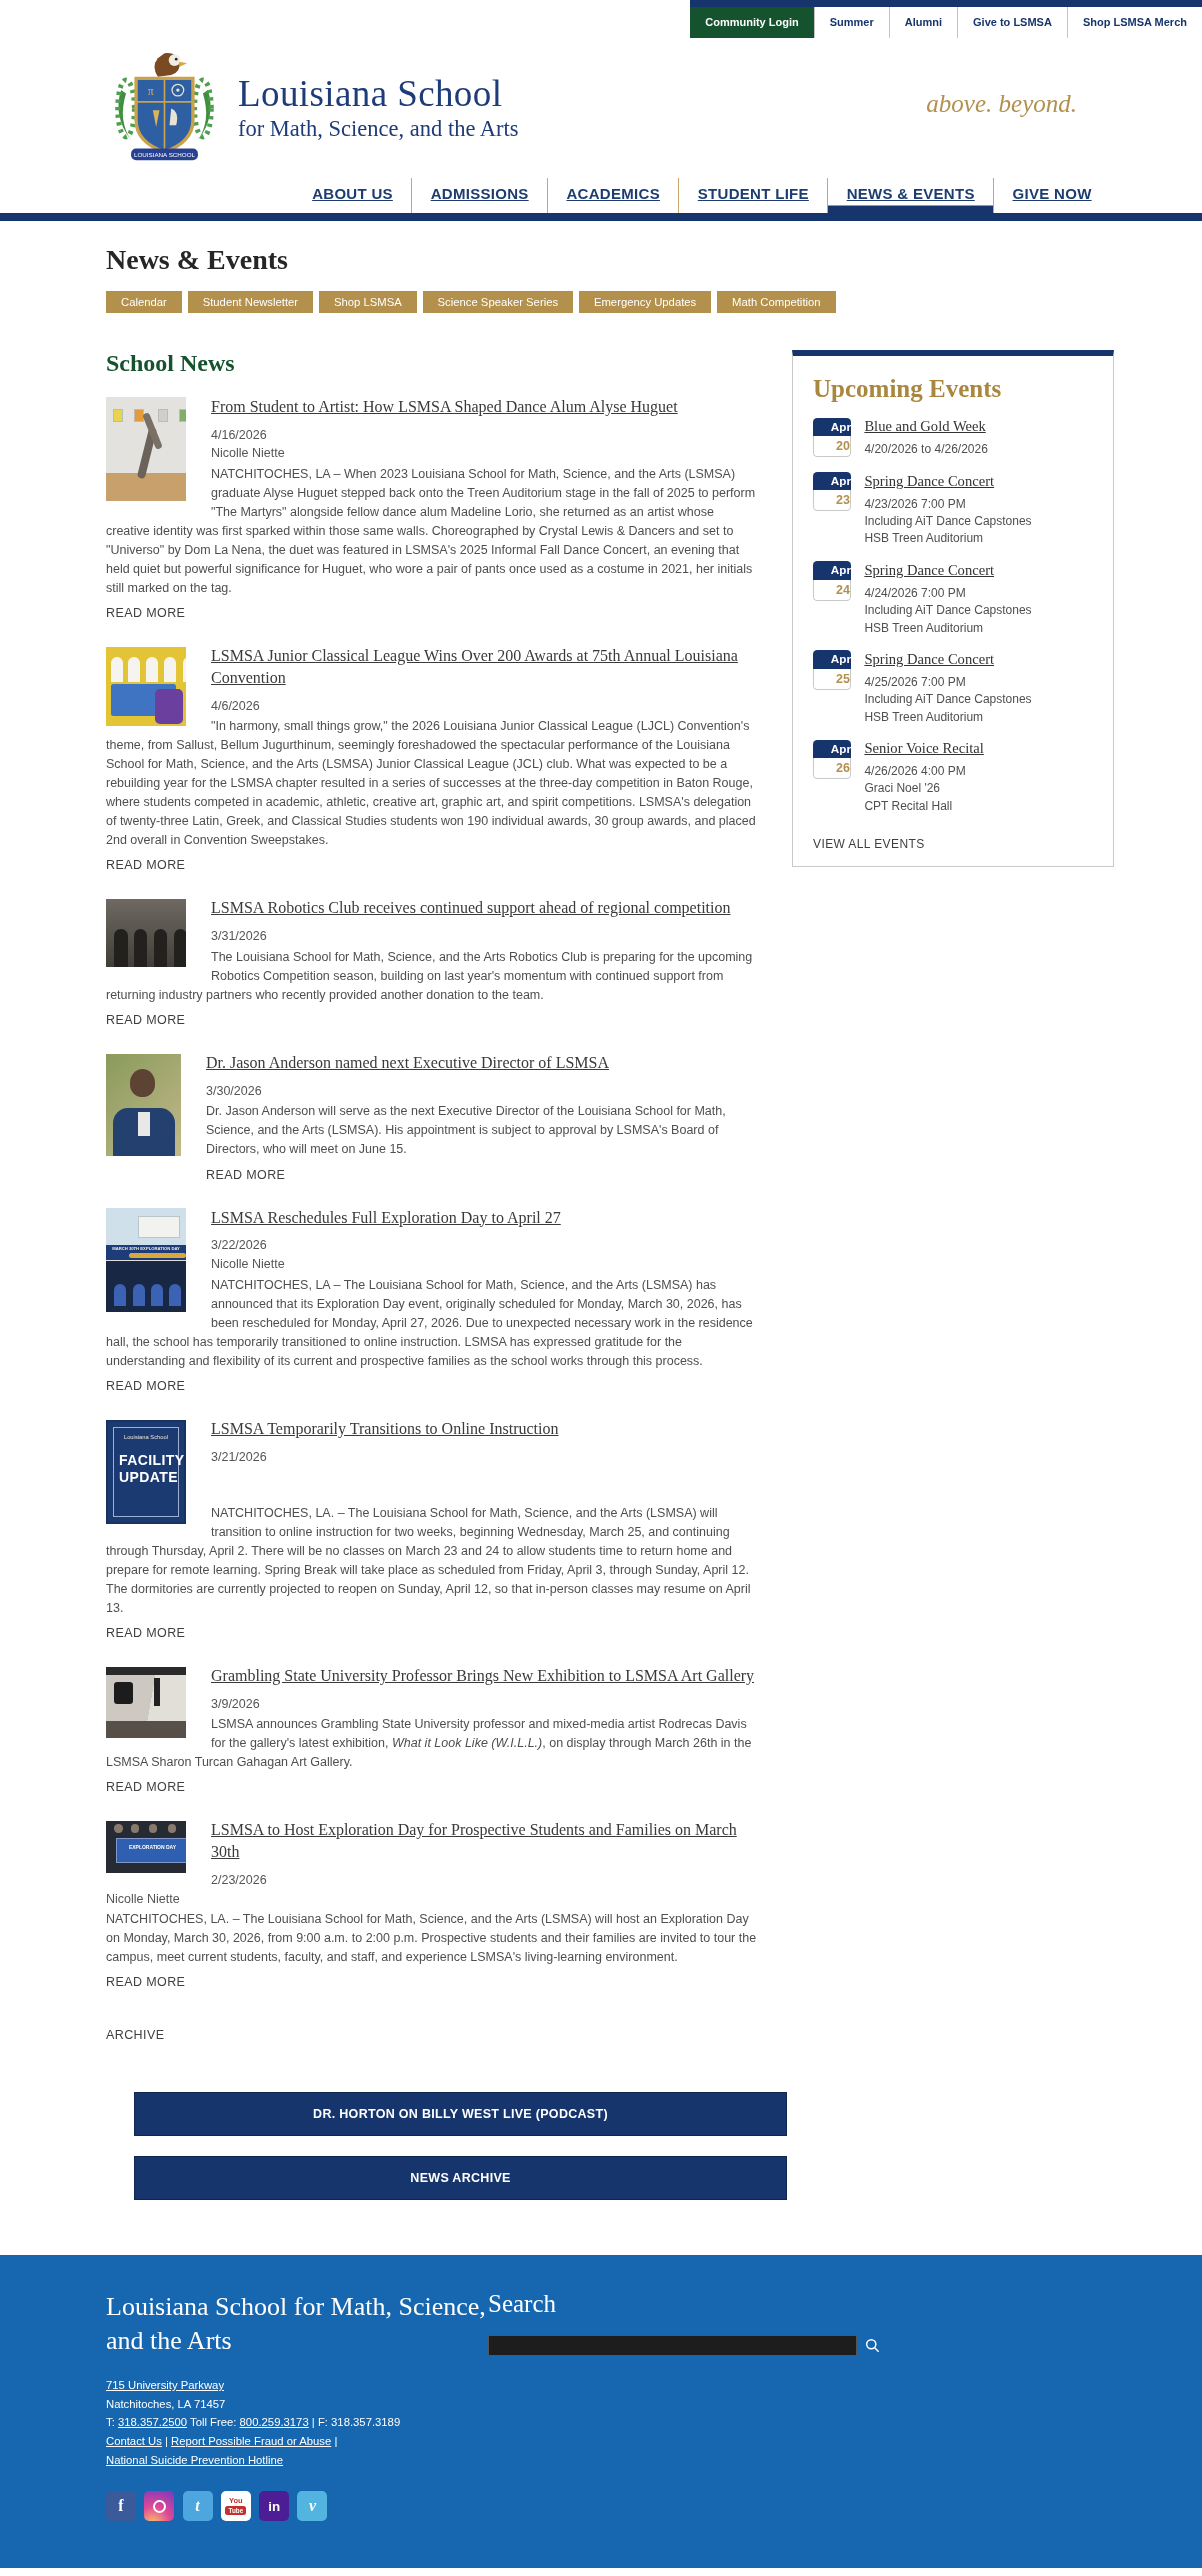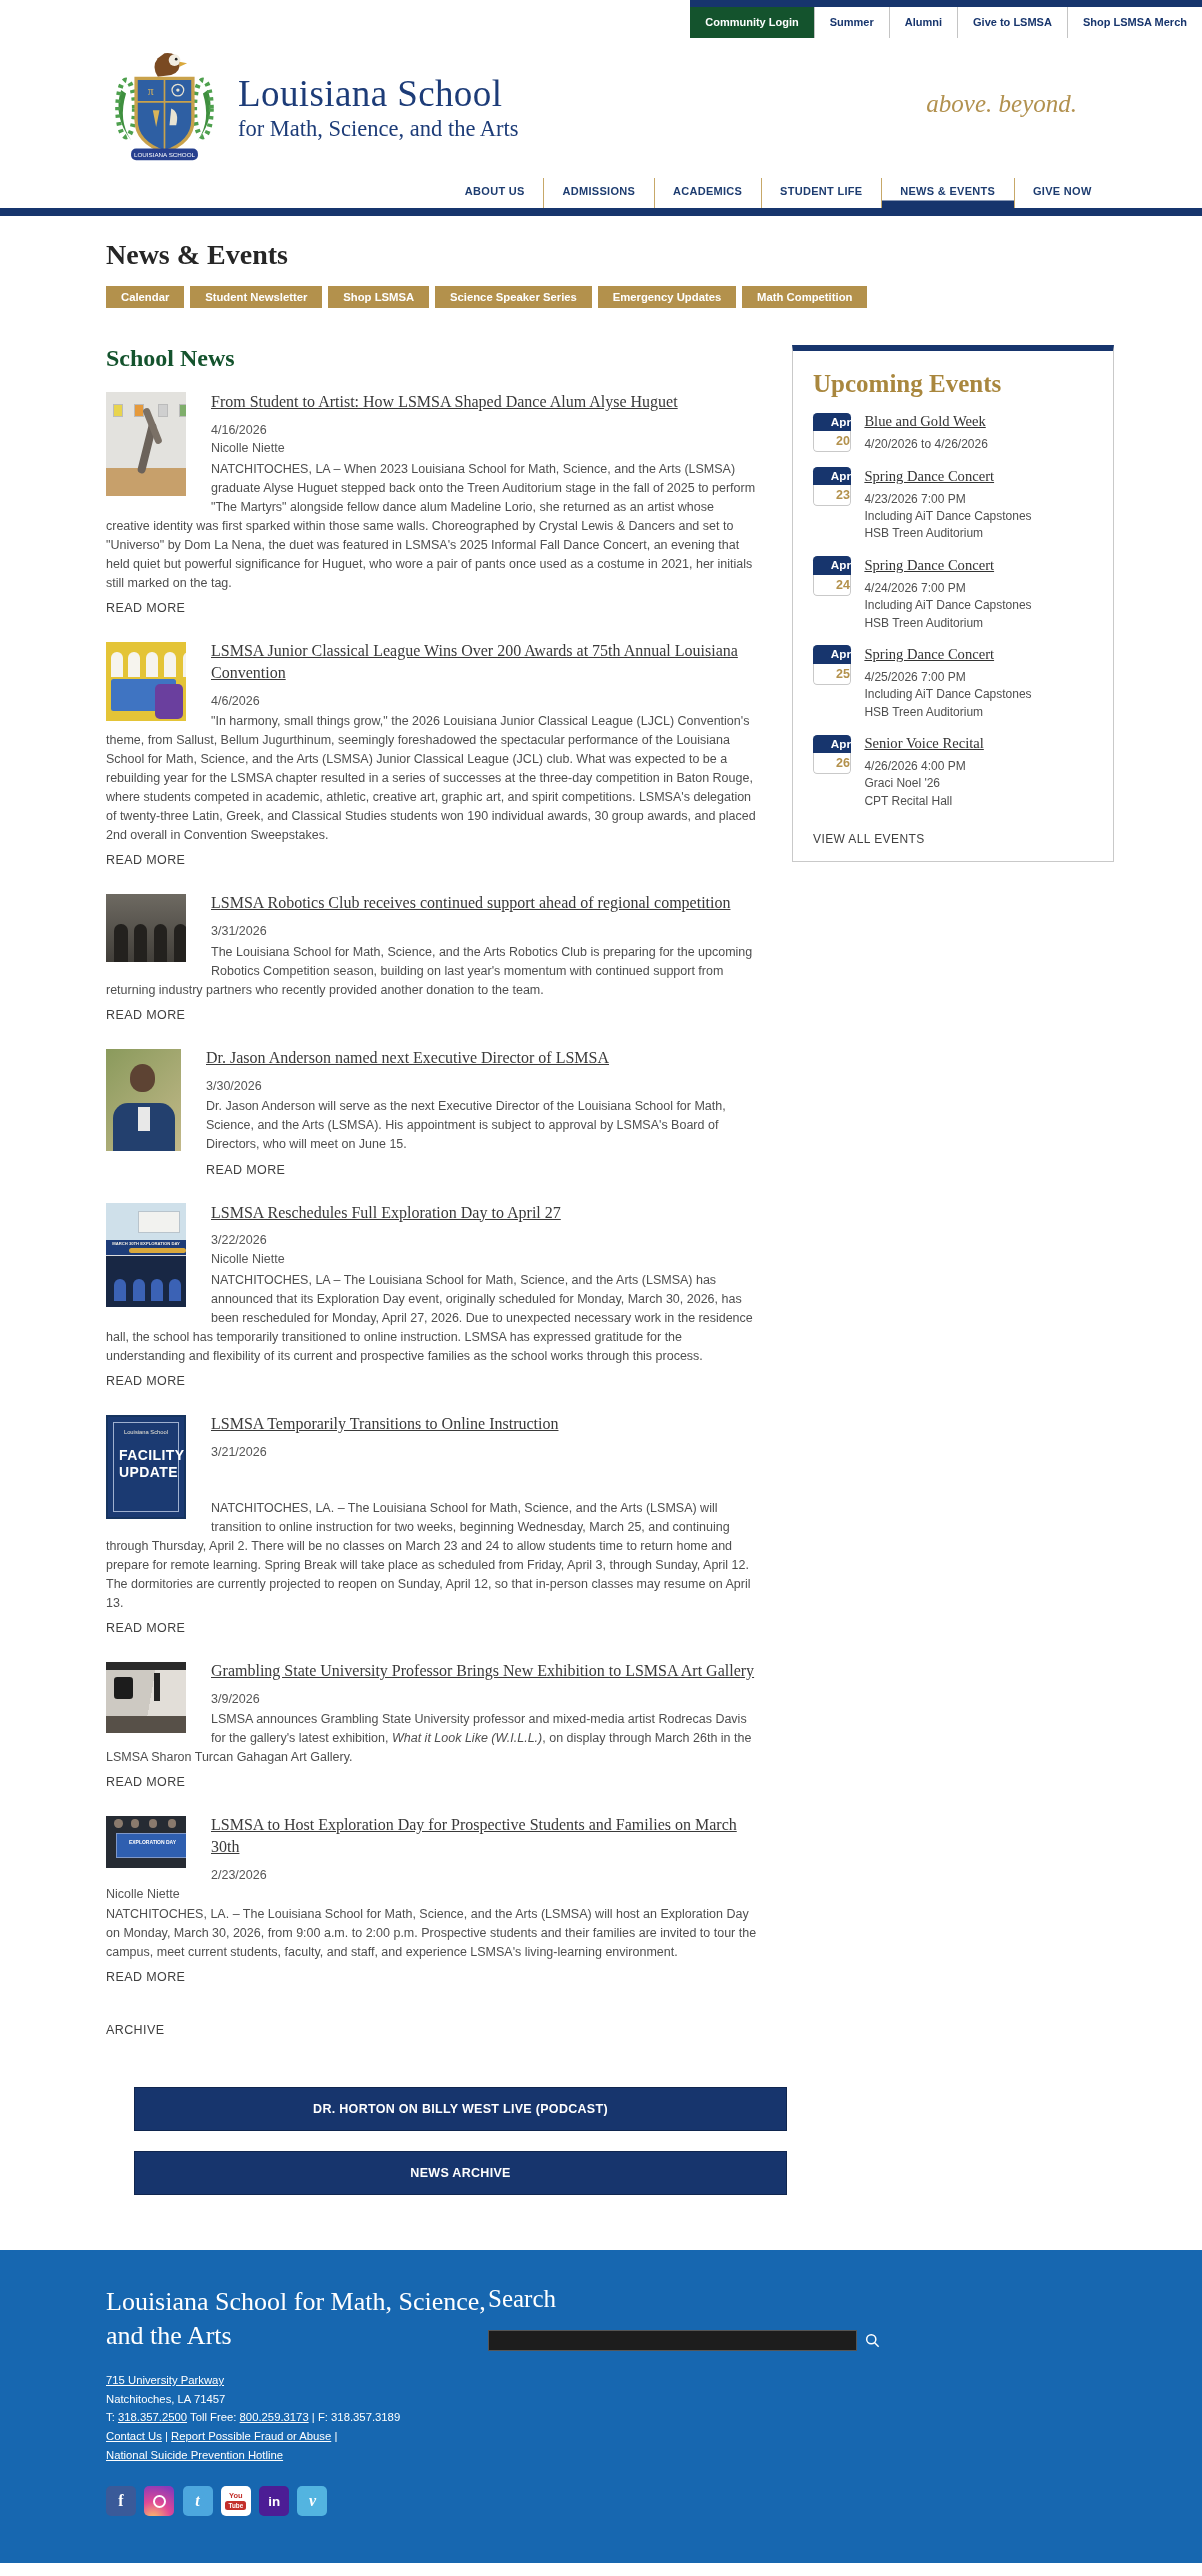--- a/index.html
+++ b/index.html
@@ -29,33 +29,33 @@
   .school-name .l1 { font-family:"Liberation Serif",serif; font-size:37px; color:#1d3c78; letter-spacing:0.4px; }
   .school-name .l2 { font-family:"Liberation Serif",serif; font-size:22.5px; color:#1d3c78; margin-top:1.7px; }
   .tagline {
     position:absolute; right:125px; top:52px;
     font-family:"Liberation Serif",serif; font-style:italic; font-size:25px; color:#b2914f;
   }
 
   
   .mainnav { display:flex; justify-content:flex-end; padding-right:92px; }
   .nav-item {
-    font-size:11px; font-weight:bold; color:#1d3c70; letter-spacing:0.3px;
-    padding:6.7px 18.4px 11.7px; border-left:0.8px solid #c7a868; white-space:nowrap;
+    font-size:15px; font-weight:bold; color:#1d3c70; letter-spacing:0.3px;
+    padding:6.7px 18.4px 11.7px; border-left:0.8px solid #c7a868; white-space:nowrap;text-decoration:underline;
   }
   .nav-item:first-child { border-left:none; }
   .nav-item.active { box-shadow: inset 0 -7.5px 0 #17356d; }
   .nav-bar { height:7.5px; background:#17356d; width:100%; }
 
   
   .container { padding:23.4px 92px 47px 106px; }
   .page-title { font-family:"Liberation Serif",serif; font-size:28px; color:#262626; margin-bottom:15px; }
   .quick-links { display:flex; gap:5.8px; margin-bottom:37px; }
   .quick-link {
-    background:#b3914c; color:#fff; font-size:11.3px; font-weight:bold;
+    background:#b3914c; color:#fff; font-size:11.3px; font-weight:normal;
     padding:5px 15px; white-space:nowrap;
   }
   .content-row { display:flex; align-items:flex-start; }
   .articles-col { width:653px; flex:0 0 auto; }
   .section-title { font-family:"Liberation Serif",serif; font-size:24px; color:#14532d; margin-bottom:18.4px; }
 
   
   .article { margin-bottom:25px; overflow:visible; }
   .article::after { content:""; display:block; clear:both; }
   .a-title { margin-bottom:8.3px; }

